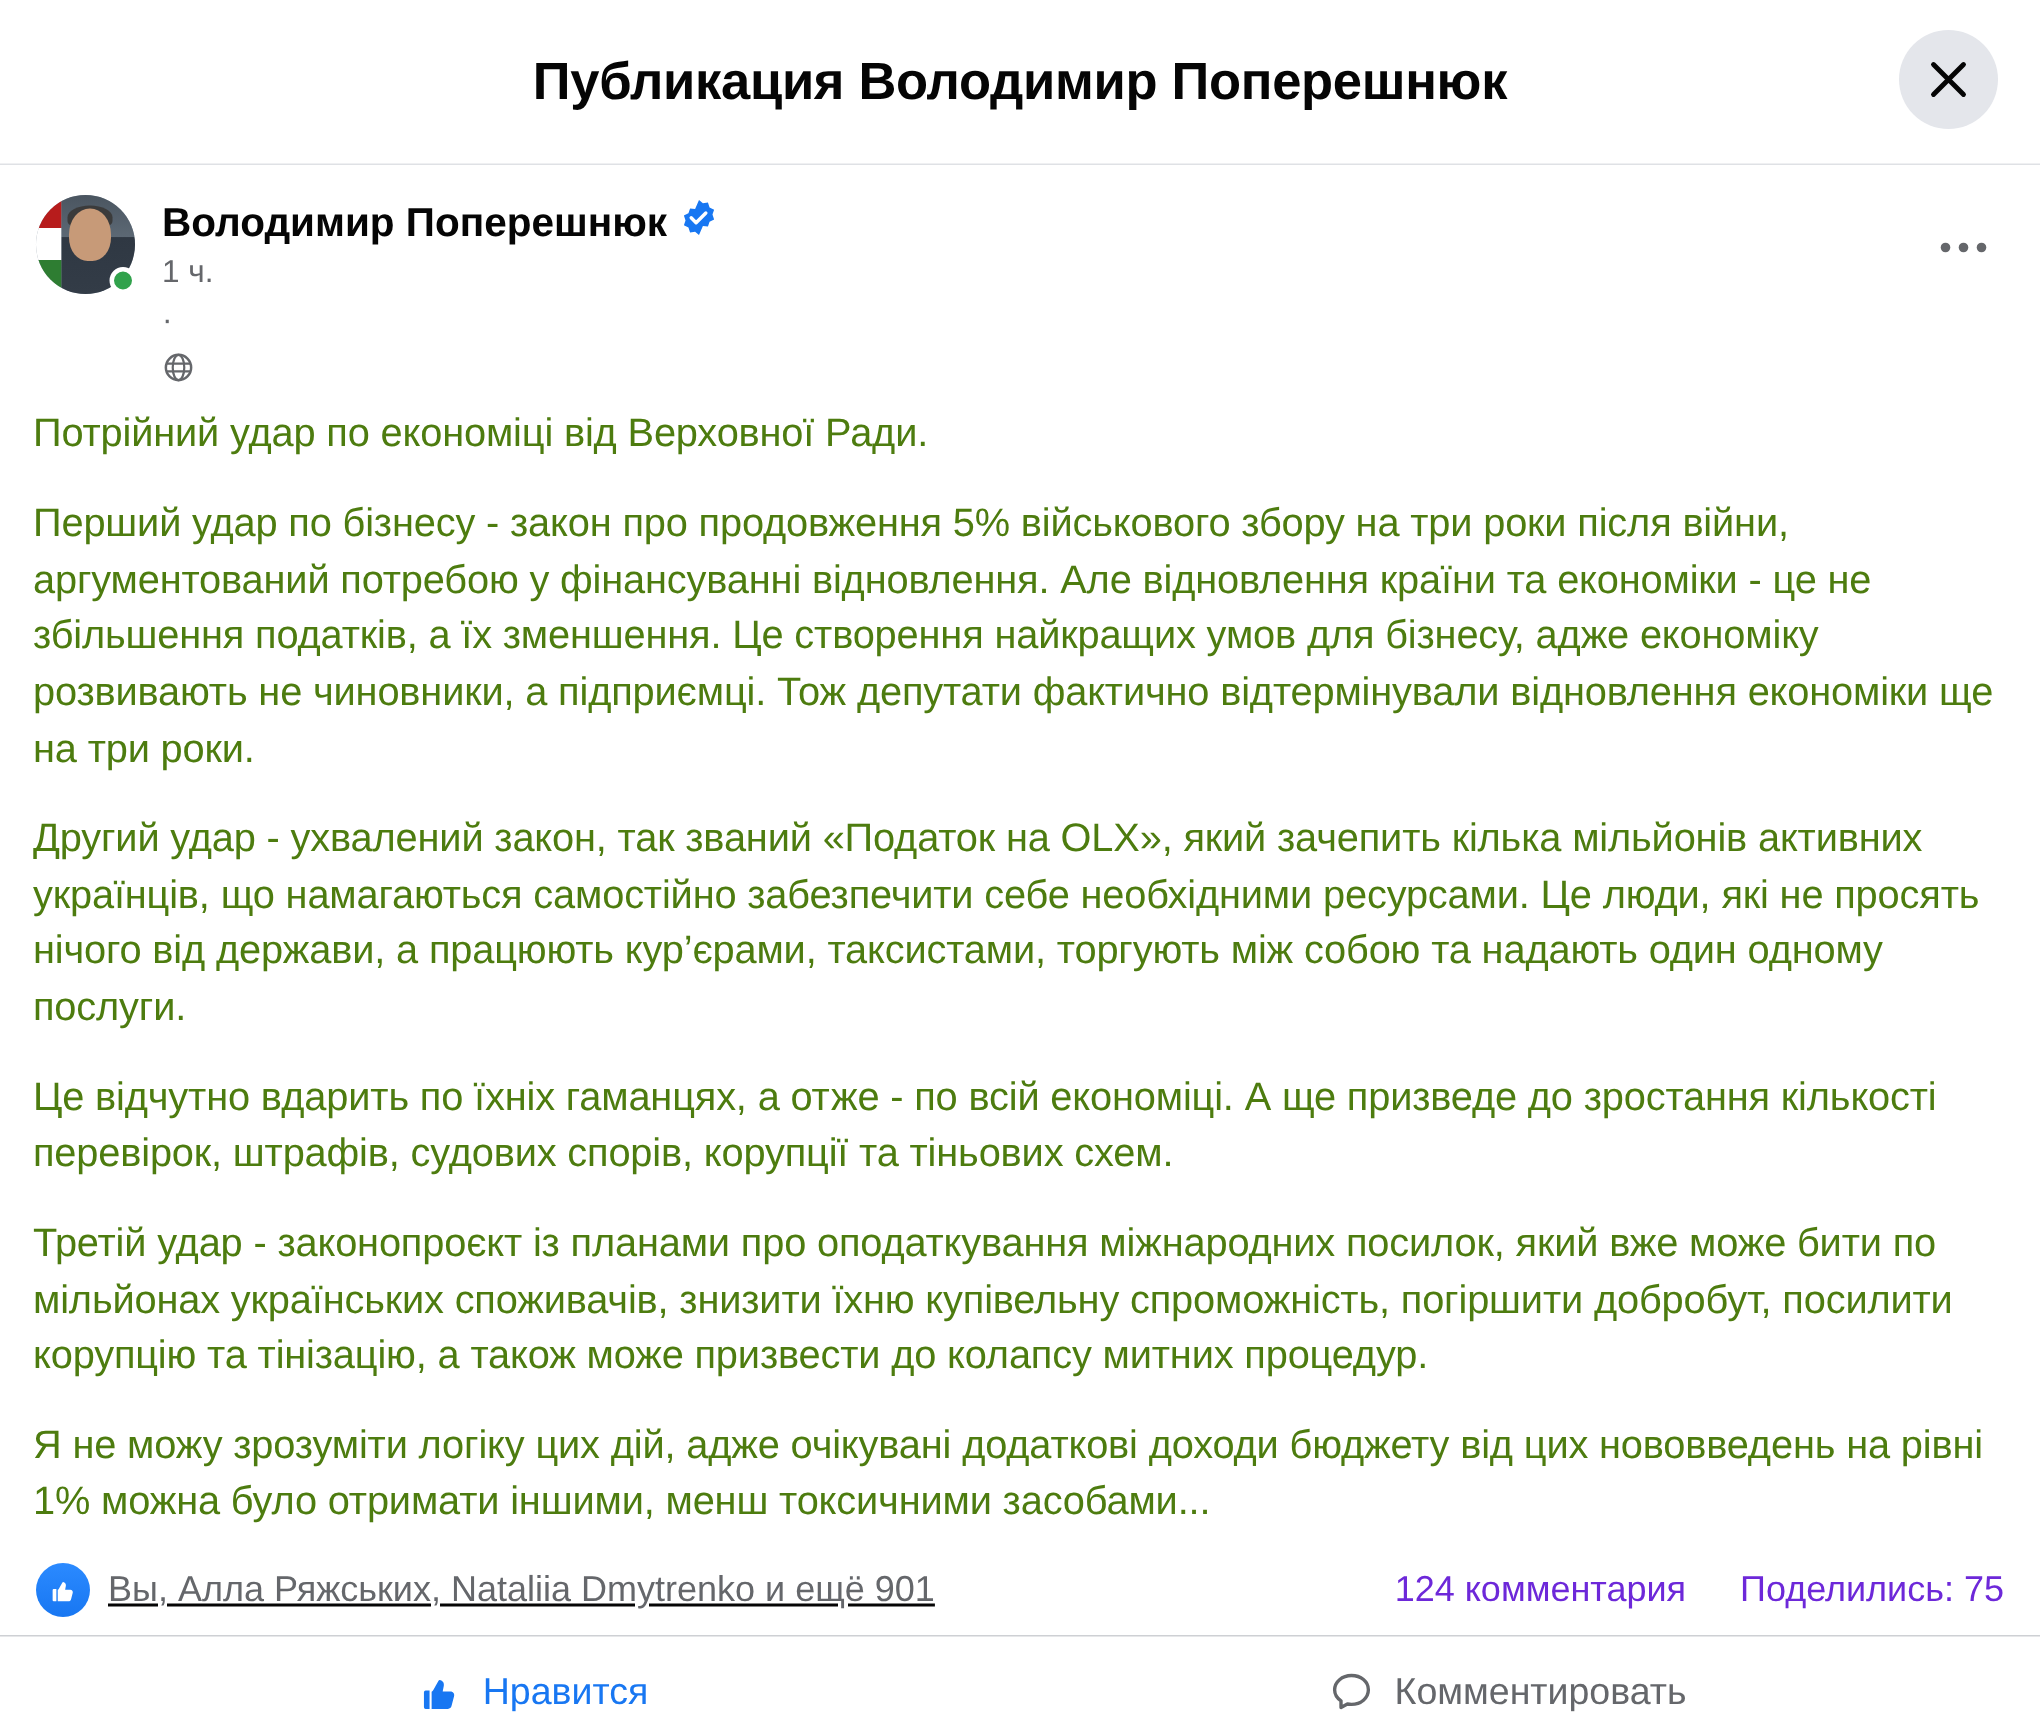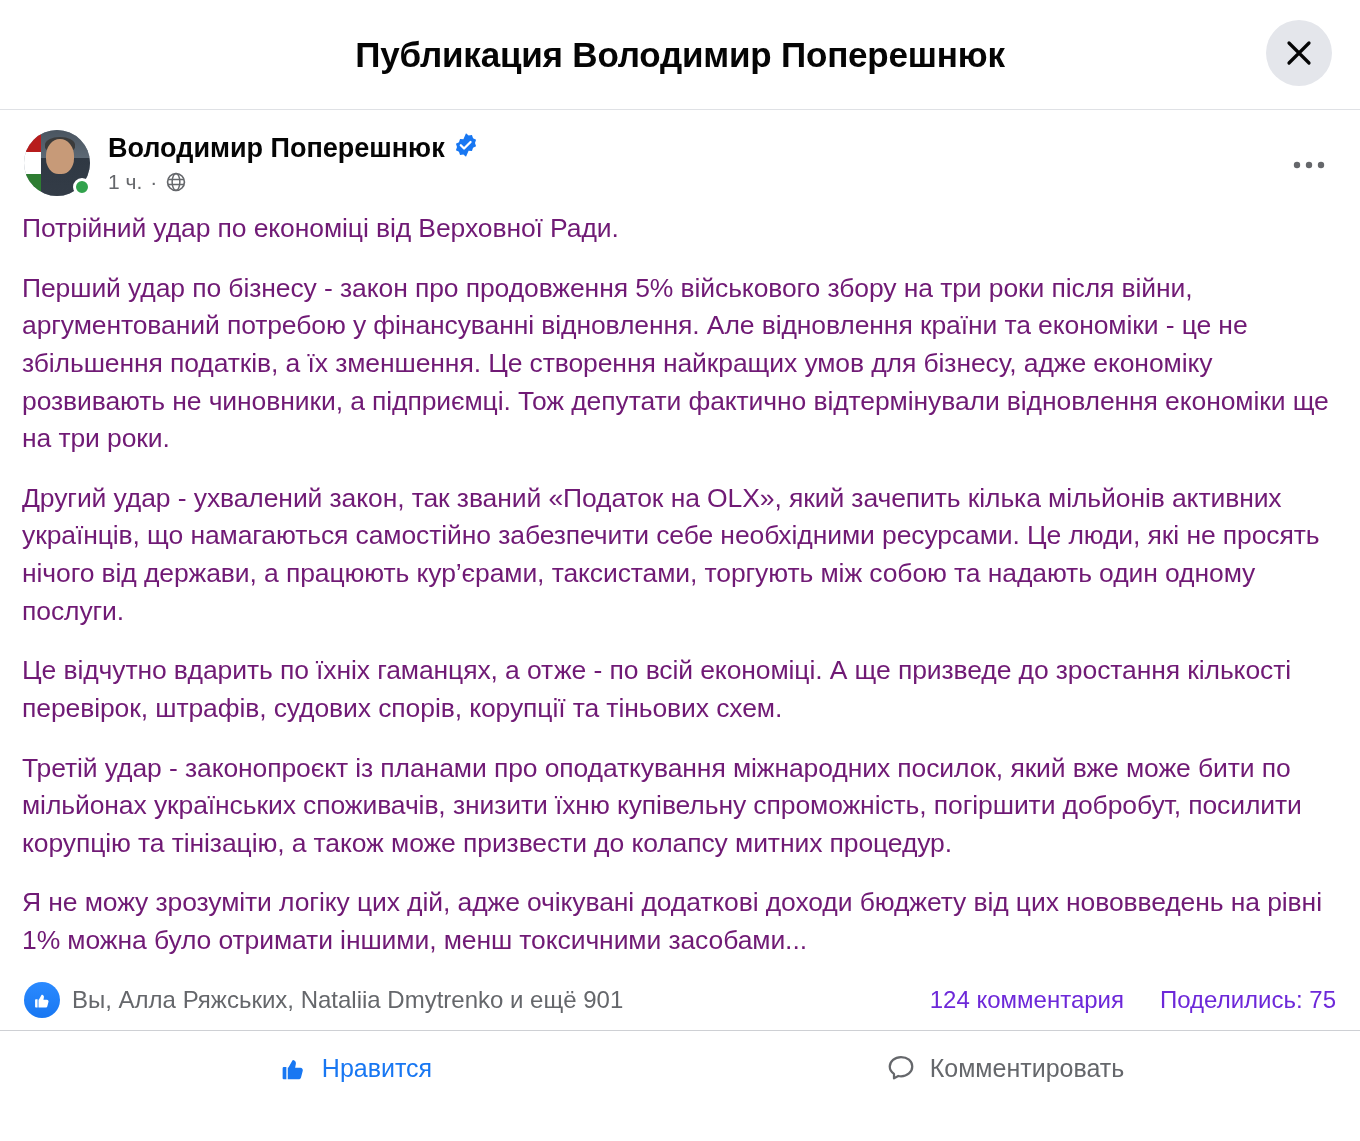--- a/index.html
+++ b/index.html
@@ -129,25 +129,25 @@
   .name-row { display: flex; align-items: flex-start; gap: 8px; }
   .author-name {
     font-size: 27px;
     font-weight: bold;
     color: #050505;
     line-height: 1.2;
   }
   .verified { width: 26px; height: 26px; display: inline-block; }
   .sub-row {
     display: flex;
-    align-items: center;
     gap: 8px;
     margin-top: 6px;
     color: #65676b;
     font-size: 21px;
+    flex-direction: column;
   }
   .sub-sep { color: #65676b; font-size: 21px; }
   .globe-icon { width: 22px; height: 22px; display: inline-block; }
 
   .more-button {
     position: absolute;
     right: 24px;
     top: 28px;
     width: 54px;
     height: 54px;
@@ -160,35 +160,35 @@
     font-size: 30px;
     letter-spacing: 2px;
     line-height: 10px;
   }
 
   
   .post-body {
     padding: 6px 22px 0 22px;
     font-size: 26.5px;
     line-height: 1.42;
-    color: #701a75;
+    color: #4d7c0f;
     letter-spacing: -0.1px;
   }
   .post-body p { margin: 0 0 22px 0; }
   .post-body p:last-child { margin-bottom: 6px; }
 
   
   .stats-row {
     display: flex;
     align-items: center;
     padding: 10px 24px 12px 24px;
     border-bottom: 1px solid #ced0d4;
     margin: 6px 0 0 0;
   }
-  .reactions { display: flex; align-items: center; gap: 12px; flex: 1 1 auto; }
+  .reactions { display: flex; align-items: center; gap: 12px; flex: 1 1 auto; text-decoration: underline; }
   .like-bubble {
     width: 36px; height: 36px;
     border-radius: 50%;
     background: linear-gradient(180deg,#2b8aff 0%, #1877f2 100%);
     display: flex; align-items: center; justify-content: center;
     flex: 0 0 36px;
   }
   .reaction-text {
     color: #65676b;
     font-size: 24px;

